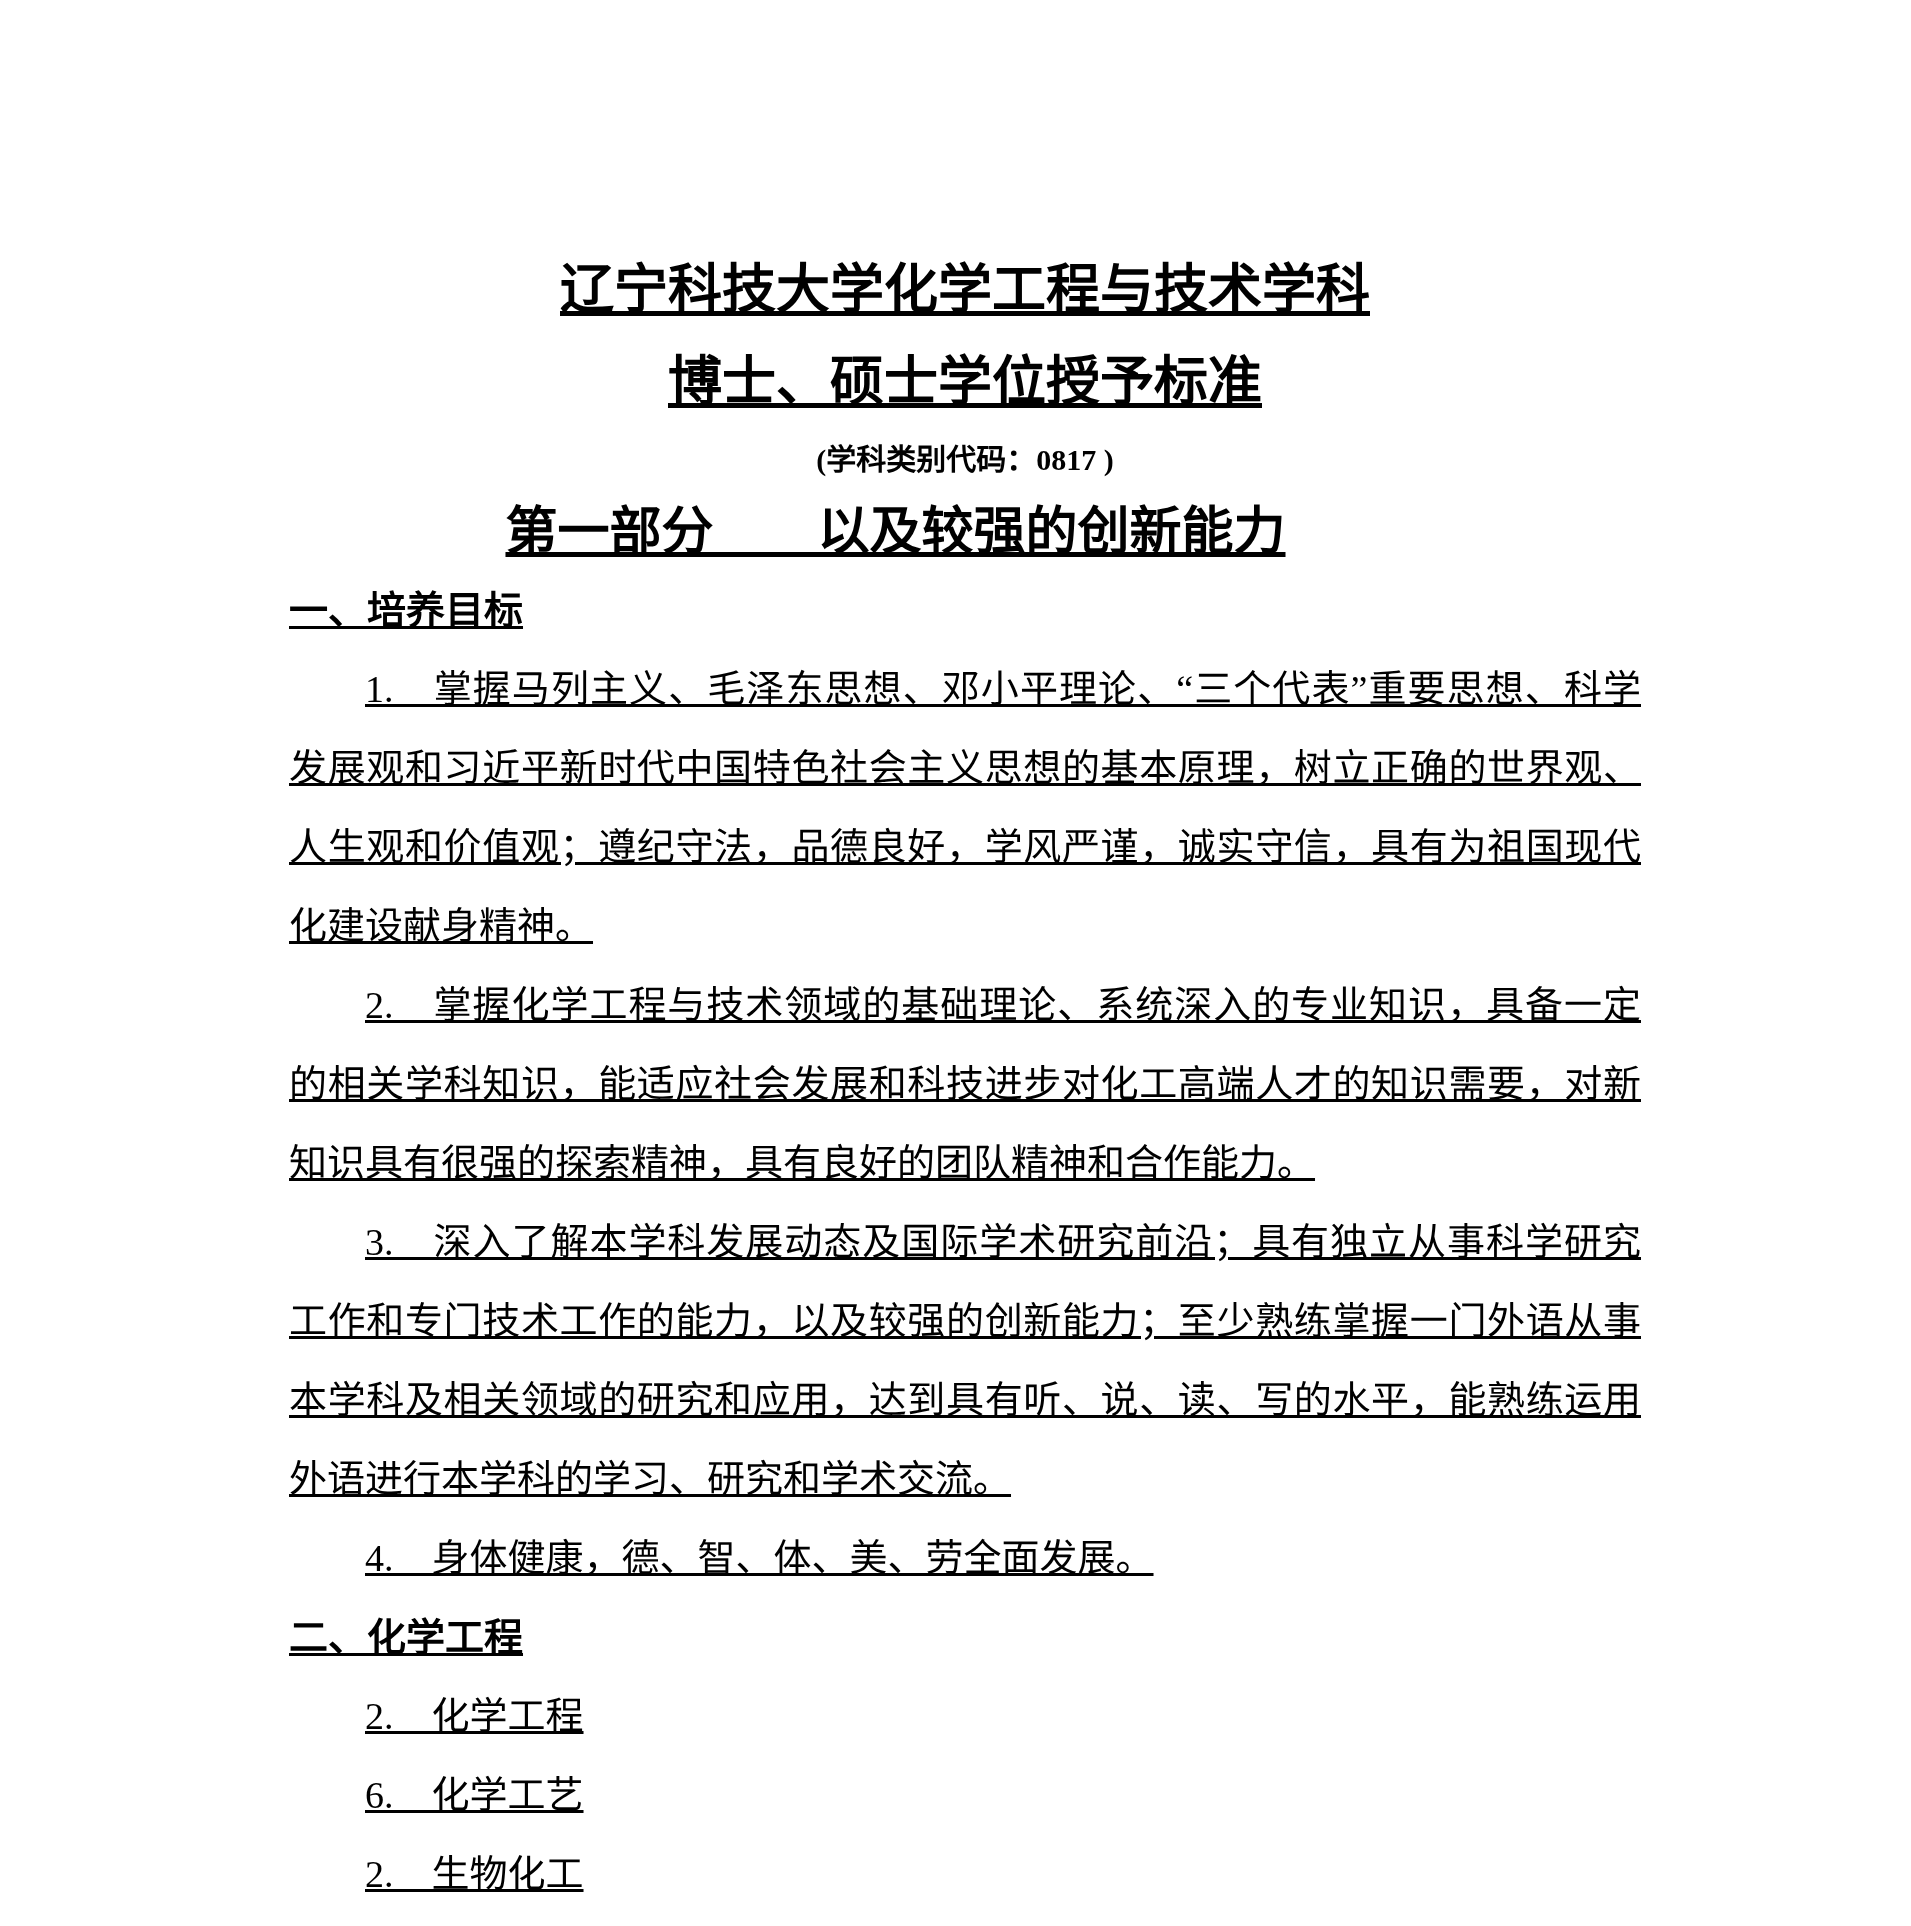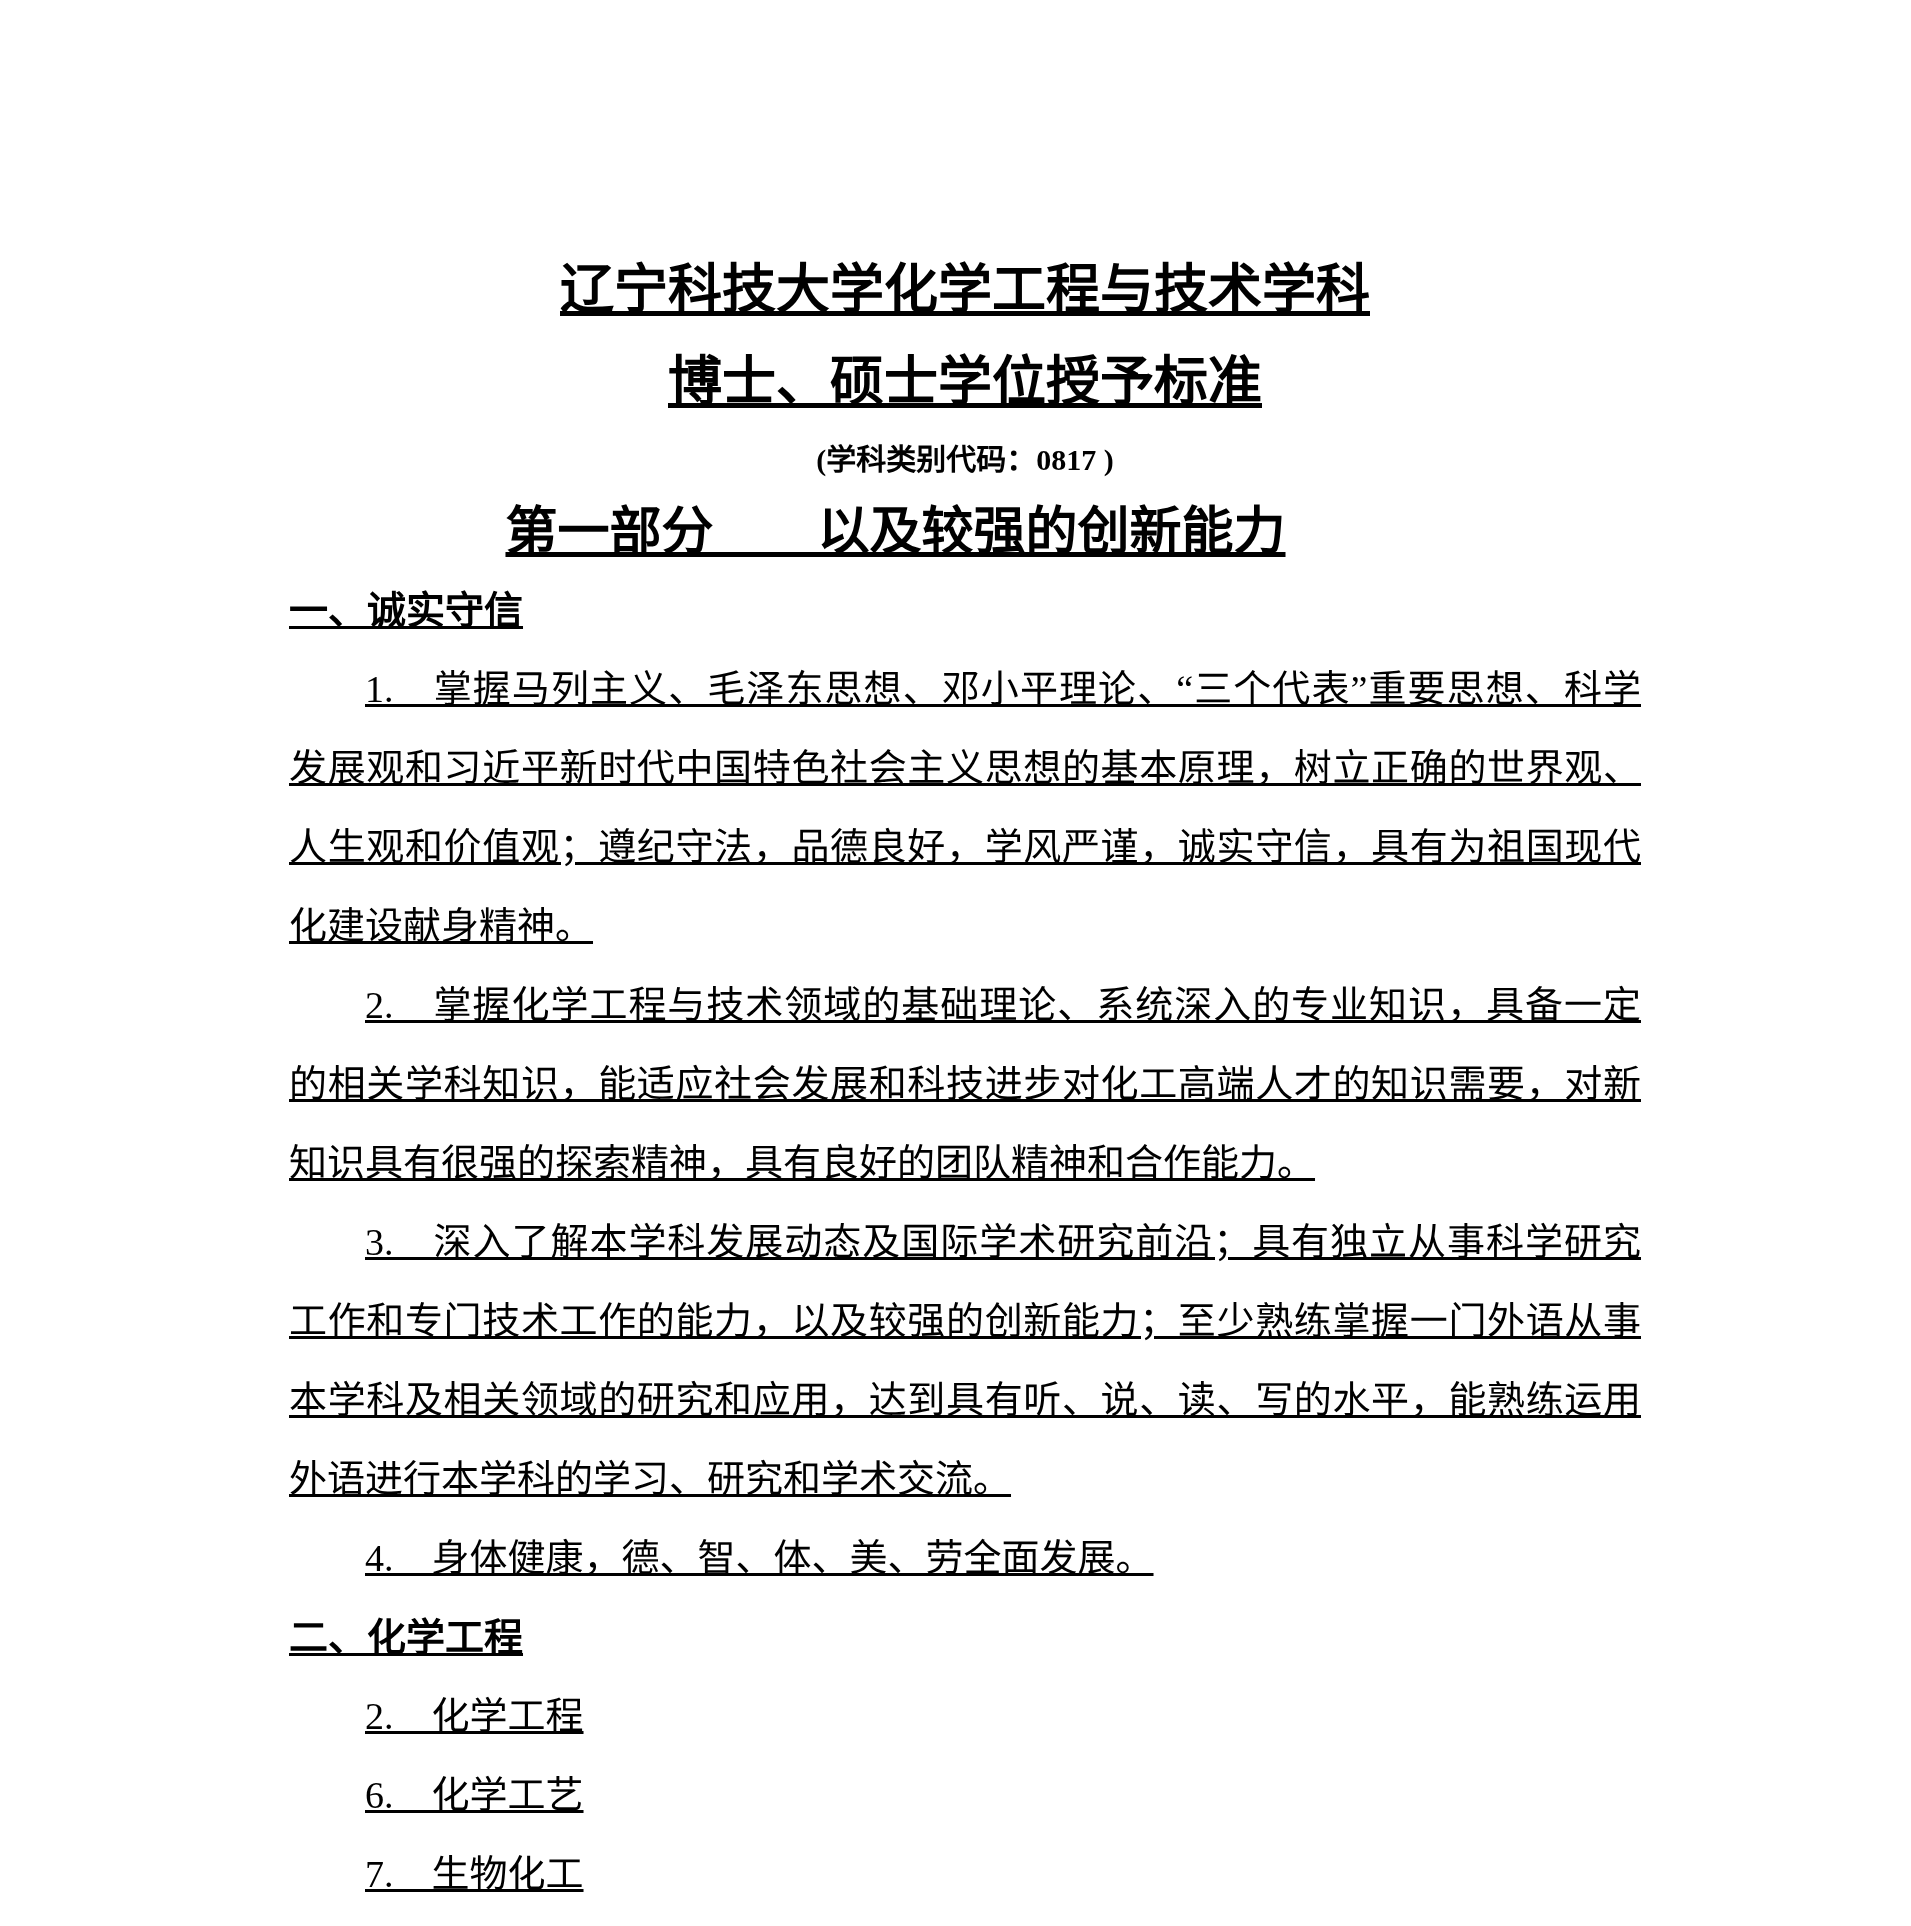--- a/index.html
+++ b/index.html
@@ -70,28 +70,28 @@
 <body>
 
 <div class="page">
 
   <h1 class="doc-title">辽宁科技大学化学工程与技术学科</h1>
   <h1 class="doc-title">博士、硕士学位授予标准</h1>
   <div class="code-line">(学科类别代码：0817 )</div>
 
   <h2 class="part-title">第一部分　　以及较强的创新能力</h2>
 
-  <h3 class="sec-head">一、诚实守信</h3>
+  <h3 class="sec-head">一、培养目标</h3>
 
   <p class="body-p">1.　掌握马列主义、毛泽东思想、邓小平理论、“三个代表”重要思想、科学发展观和习近平新时代中国特色社会主义思想的基本原理，树立正确的世界观、人生观和价值观；遵纪守法，品德良好，学风严谨，诚实守信，具有为祖国现代化建设献身精神。</p>
   <p class="body-p">2.　掌握化学工程与技术领域的基础理论、系统深入的专业知识，具备一定的相关学科知识，能适应社会发展和科技进步对化工高端人才的知识需要，对新知识具有很强的探索精神，具有良好的团队精神和合作能力。</p>
   <p class="body-p">3.　深入了解本学科发展动态及国际学术研究前沿；具有独立从事科学研究工作和专门技术工作的能力，以及较强的创新能力；至少熟练掌握一门外语从事本学科及相关领域的研究和应用，达到具有听、说、读、写的水平，能熟练运用外语进行本学科的学习、研究和学术交流。</p>
   <p class="body-p">4.　身体健康，德、智、体、美、劳全面发展。</p>
 
   <h3 class="sec-head">二、化学工程</h3>
 
   <p class="list-p">2.　化学工程</p>
   <p class="list-p">6.　化学工艺</p>
-  <p class="list-p">7.　生物化工</p>
+  <p class="list-p">2.　生物化工</p>
   <p class="list-p">4.　应用化学</p>
 
 </div>
 
 
 </body></html>

